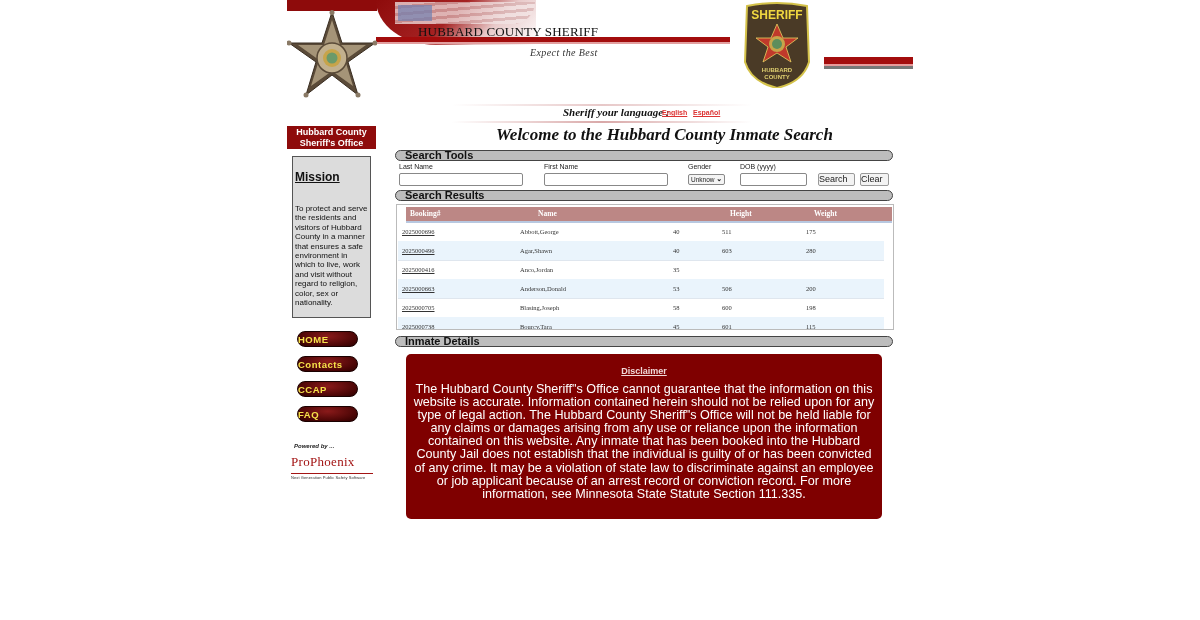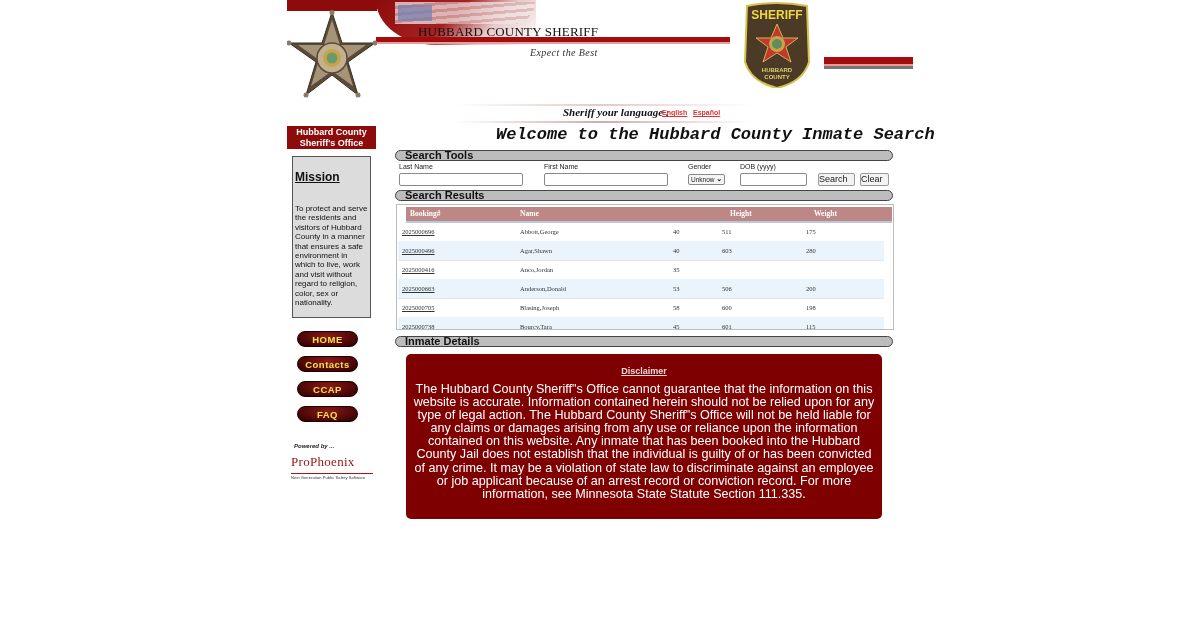--- a/index.html
+++ b/index.html
@@ -21,28 +21,28 @@
   
   .star-badge { left: 287px; top: 10px; width: 90px; height: 90px; }
   
   .patch { left: 743px; top: 2px; width: 68px; height: 86px; }
 
   
   .lang-line { left: 452px; top: 104px; width: 300px; height: 2px; background: linear-gradient(90deg, #fff, #e7c8c8, #fff); }
   .lang-line2 { left: 452px; top: 121px; width: 300px; height: 2px; background: linear-gradient(90deg, #fff, #d9a8a8, #fff); }
   .lang-label { left: 563px; top: 106px; font-family: "Liberation Serif", serif; font-style: italic; font-weight: bold; font-size: 11px; color: #111; }
   .lang-link { top: 109px; font-size: 7px; color: #d33; text-decoration: underline; font-weight: bold; cursor: pointer; }
-  .welcome { left: 496px; top: 125px; font-family: Liberation Mono, monospace; font-style: italic; font-weight: bold; font-size: 17px; color: #111; }
+  .welcome { left: 496px; top: 125px; font-family: Liberation Serif, serif; font-style: italic; font-weight: bold; font-size: 17px; color: #111; }
 
   
   .office-box { left: 287px; top: 126px; width: 89px; height: 23px; background: #8e0b0b; color: #fff; font-size: 9px; font-weight: bold; text-align: center; line-height: 10.5px; padding-top: 1px; box-sizing: border-box; }
   .mission-box { left: 292px; top: 156px; width: 79px; height: 162px; background: #dcdcdc; border: 1px solid #555; box-sizing: border-box; padding: 13px 2px 0 2px; }
   .mission-title { font-size: 12px; font-weight: bold; text-decoration: underline; color: #111; margin-bottom: 20px; }
   .mission-text { font-size: 8px; line-height: 9.4px; color: #111; }
-  .nav-btn { left: 297px; width: 61px; height: 16px; border-radius: 9px; background: radial-gradient(ellipse at 50% 30%, #8a1a1a 0%, #4a0505 70%, #2b0000 100%); border: 1px solid #1a0000; color: #f6e24a; font-size: 9.5px; font-weight: bold; text-align: center; line-height: 16px; box-sizing: border-box; letter-spacing: 0.5px; cursor: pointer; }
+  .nav-btn { left: 297px; width: 61px; height: 16px; border-radius: 9px; background: radial-gradient(ellipse at 50% 30%, #8a1a1a 0%, #4a0505 70%, #2b0000 100%); border: 1px solid #1a0000; color: #f6e24a; font-size: 9.5px; font-weight: bold; text-align: left; line-height: 16px; box-sizing: border-box; letter-spacing: 0.5px; cursor: pointer; }
   .powered { left: 294px; top: 443px; font-size: 6px; font-style: italic; font-weight: bold; color: #222; }
   .pp-logo { left: 291px; top: 454px; font-family: "Liberation Serif", serif; font-size: 13px; color: #a31414; letter-spacing: 0.3px; }
   .pp-sub { left: 291px; top: 473px; width: 82px; font-size: 4px; color: #333; border-top: 1px solid #a31414; padding-top: 1px; letter-spacing: 0.1px; }
 
   
   .sec-header { left: 395px; width: 498px; height: 11px; background: #bdbdbd; border: 1px solid #444; border-radius: 6px; box-sizing: border-box; }
   .sec-header span { position: absolute; left: 9px; top: -2px; font-size: 11px; font-weight: bold; color: #111; }
 
   
   .field-label { top: 163px; font-size: 7px; color: #222; }
@@ -143,21 +143,21 @@
 <input class="abs text-input" style="left: 740px; width: 67px;" value="">
 <div class="abs btn" style="left:818px; width:37px;">Search</div>
 <div class="abs btn" style="left:860px; width:29px;">Clear</div>
 
 <div class="abs sec-header" style="top:190px;">
   <span>Search Results</span>
 </div>
 <div class="abs results-wrap">
   <div class="thead">
     <span class="th" style="left:4px;">Booking#</span>
-    <span class="th" style="left:114px;">Name</span>
+    <span class="th" style="left:132px;">Name</span>
     <span class="th" style="left:324px;">Height</span>
     <span class="th" style="left:408px;">Weight</span>
   </div>
 
   <div class="row" style="top:17px;">
     <span class="td link" style="left:4px;">2025000696</span>
     <span class="td" style="left:122px;">Abbott,George</span>
     <span class="td" style="left:275px;">40</span>
     <span class="td" style="left:324px;">511</span>
     <span class="td" style="left:408px;">175</span>

